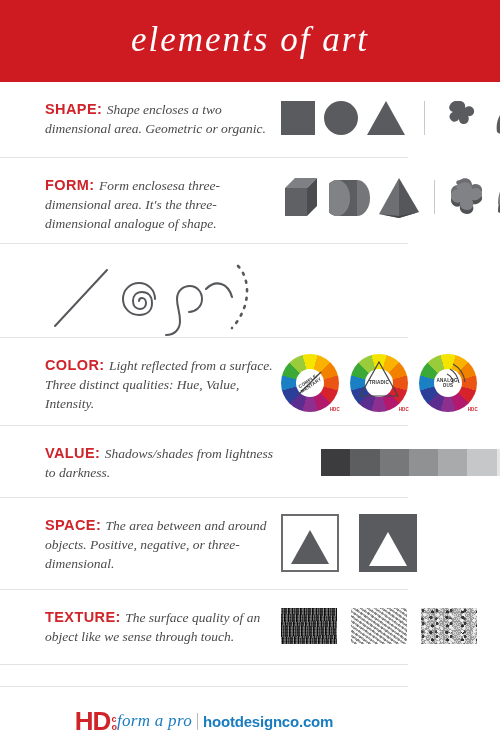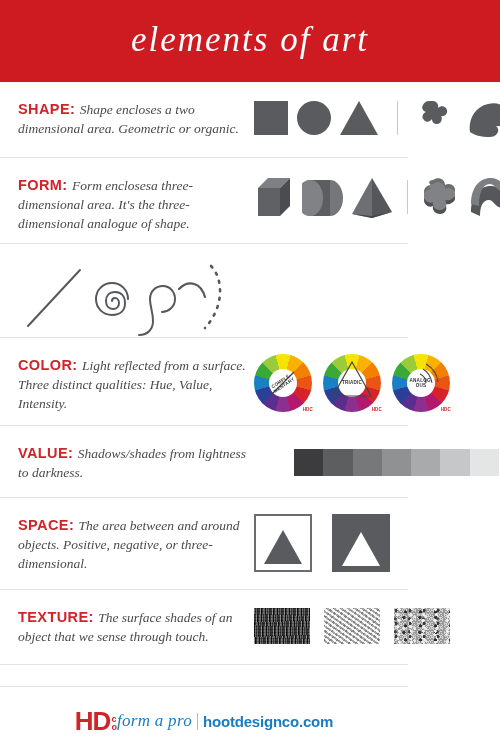--- a/index.html
+++ b/index.html
@@ -26,21 +26,21 @@
     color:#ffffff;
     line-height:1;
     padding-bottom:4px;
   }
 
   
   .rows{padding:0 0 0 0;}
   .row{
     display:flex;
     align-items:flex-start;
-    padding:16px 30px 0 18px;
+    padding:16px 30px 0 45px;
     box-sizing:border-box;
     border-bottom:1px solid #e3e3e3;
     position:relative;
   }
   .row:last-of-type{border-bottom:1px solid #e3e3e3;}
   .row-text{
     width:232px;
     flex:0 0 232px;
     padding-top:2px;
   }
@@ -377,21 +377,21 @@
           <div class="sp-neg">
             <div class="t"></div>
           </div>
         </div>
       </div>
     </div>
 
     <div class="row row-texture">
       <div class="row-text">
         <span class="term">TEXTURE:</span>
-        <span class="desc">The surface shades of an object that we sense through touch.</span>
+        <span class="desc">The surface quality of an object like we sense through touch.</span>
       </div>
       <div class="row-art">
         <div class="tex-set">
           <div class="tex tex-bark"></div>
           <div class="tex tex-crumple"></div>
           <div class="tex tex-gravel"></div>
         </div>
       </div>
     </div>
 

